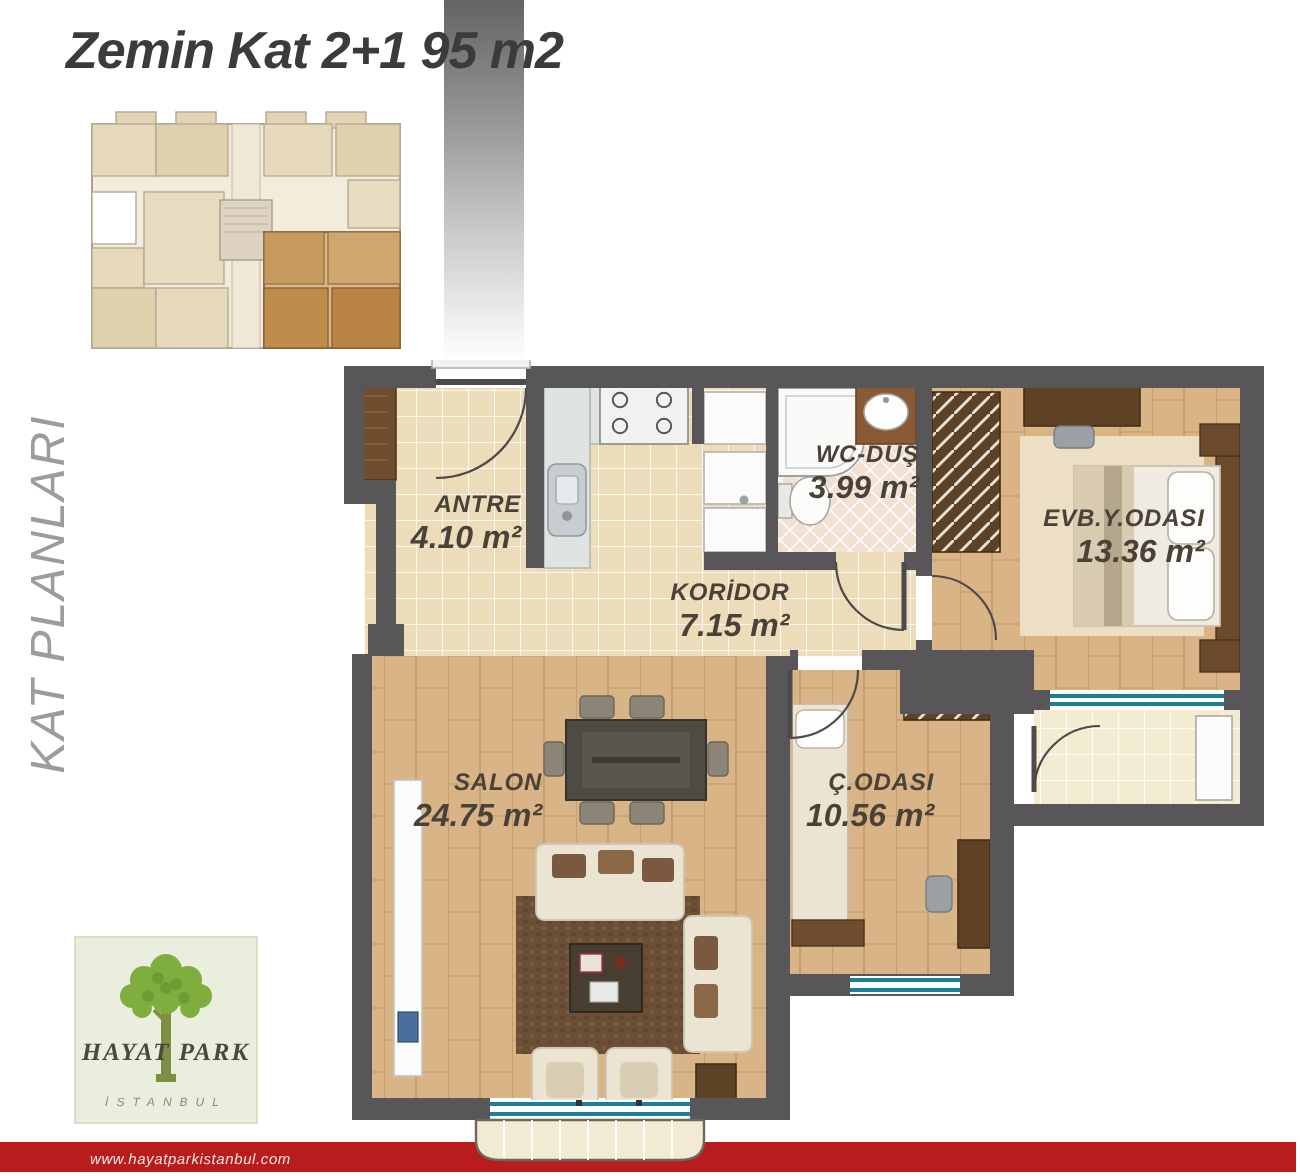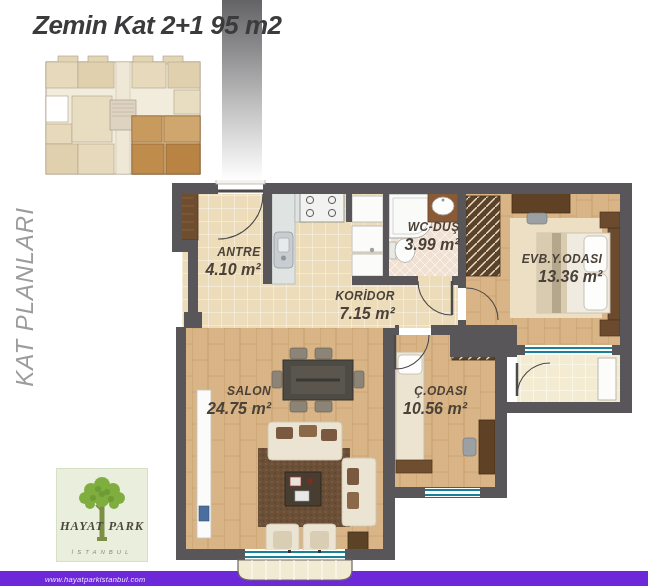--- a/index.html
+++ b/index.html
@@ -18,28 +18,28 @@
   .mini-plan{position:absolute;left:28px;top:52px;z-index:2;}
   
   .plan{position:absolute;left:170px;top:180px;z-index:2;}
   
   .room-label{position:absolute;transform:translateX(-50%);text-align:right;z-index:3;
               color:#4a4138;white-space:nowrap;}
   .room-label .rn{font-size:12px;font-weight:700;letter-spacing:0.4px;line-height:13px;}
   .room-label .ra{font-size:16px;font-weight:700;line-height:13px;margin-top:4px;}
   
   .logo{position:absolute;left:37px;top:468px;width:90px;height:92px;background:#e9efdc;
-        border:1px solid #d6e0c4;z-index:2;text-align:center;margin-left:19px;}
+        border:1px solid #d6e0c4;z-index:2;text-align:center;}
   .logo svg{position:absolute;left:0;top:0;}
   .logo .l1{position:absolute;left:0;right:0;top:50px;font-family:"Liberation Serif",serif;
             font-size:12.5px;letter-spacing:1px;color:#4c483a;font-weight:600;}
   .logo .l2{position:absolute;left:0;right:0;top:80px;font-size:6px;letter-spacing:4px;
             color:#8e8c78;}
   
-  .footer-bar{position:absolute;left:0;top:571px;width:650px;height:15px;background:#6d28d9;z-index:1;}
+  .footer-bar{position:absolute;left:0;top:571px;width:650px;height:15px;background:#b91c1c;z-index:1;}
   .footer-bar .url{position:absolute;left:45px;top:4px;font-size:7.5px;color:rgba(255,255,255,0.88);
                    letter-spacing:0.3px;}
 </style>
 </head>
 <body>
 
 <div id="stage">
 
   <div class="grad-bar"></div>
 

